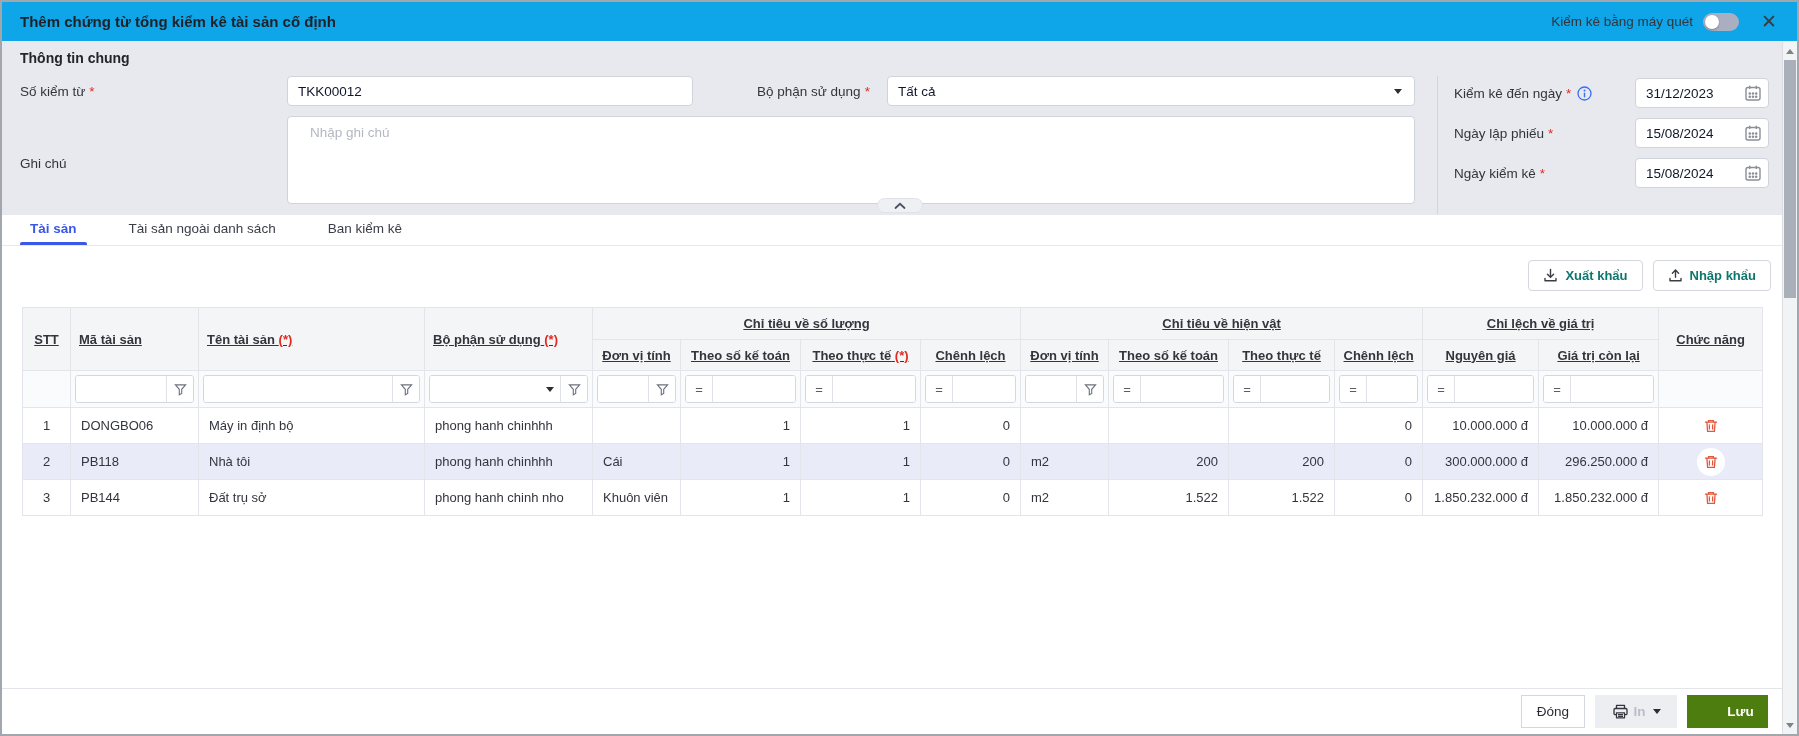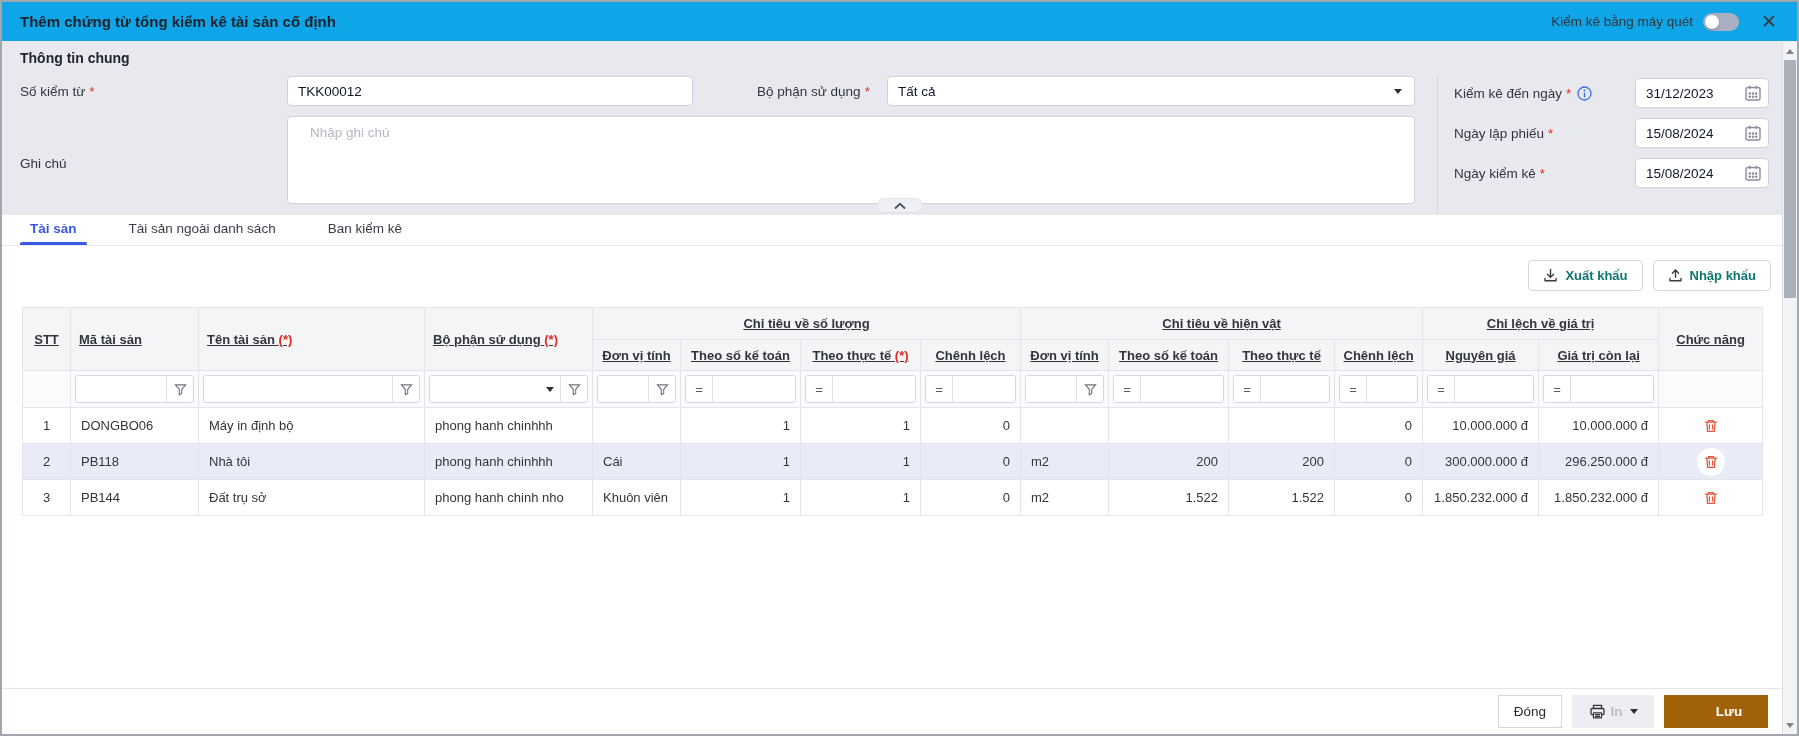--- a/index.html
+++ b/index.html
@@ -76,21 +76,21 @@
   tr.drow.selected td { background:#e9ebf9; }
   .trash-btn { display:inline-flex; align-items:center; justify-content:center; width:28px; height:28px; border-radius:50%; cursor:pointer; background:transparent; border:none; }
   tr.selected .trash-btn { background:#fff; }
 
   
   .footer { position:absolute; left:0; right:15px; bottom:0; height:46px; background:#fff; border-top:1px solid #e3e5ea; display:flex; align-items:center; justify-content:flex-end; gap:10px; padding-right:14px; }
   .btn { height:33px; border-radius:0; font-size:13.5px; font-family:inherit; cursor:pointer; display:inline-flex; align-items:center; justify-content:center; }
   .btn-close { width:64px; background:#fff; border:1px solid #d4d7dd; color:#2b2d34; }
   .btn-print { width:82px; background:#eceef2; border:none; gap:5px; color:#b9bec7; font-weight:bold; }
   .btn-print .pcaret { width:0; height:0; border-left:4.5px solid transparent; border-right:4.5px solid transparent; border-top:5px solid #2c2e34; margin-left:2px; }
-  .btn-save { width:104px; background:#a16207; border:none; color:#fff; font-weight:bold;padding-left:26px; }
+  .btn-save { width:81px; background:#4d7c0f; border:none; color:#fff; font-weight:bold;padding-left:26px; }
 
   
   .vscroll { position:absolute; top:40px; right:0; bottom:0; width:15px; background:#f2f3f4; border-left:1px solid #dcdee2; }
   .vs-up, .vs-down { position:absolute; left:0; width:14px; height:14px; display:flex; align-items:center; justify-content:center; cursor:pointer; }
   .vs-up { top:2px; } .vs-down { bottom:2px; }
   .vs-up .t { width:0; height:0; border-left:4px solid transparent; border-right:4px solid transparent; border-bottom:5px solid #7d828b; }
   .vs-down .t { width:0; height:0; border-left:4px solid transparent; border-right:4px solid transparent; border-top:5px solid #7d828b; }
   .vs-thumb { position:absolute; left:1px; top:18px; width:12px; height:238px; background:#aab0b9; cursor:pointer; }
 
   svg { display:block; }

